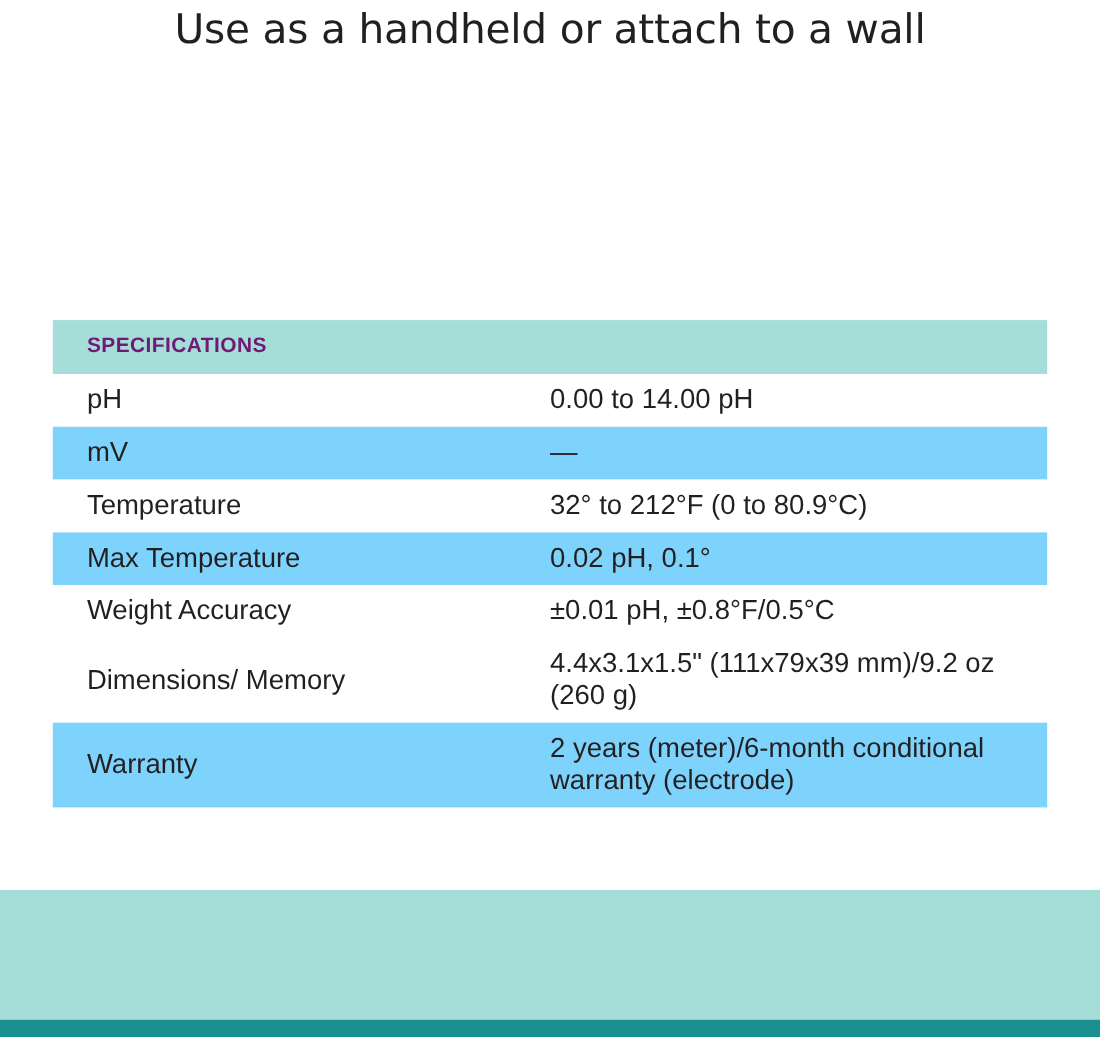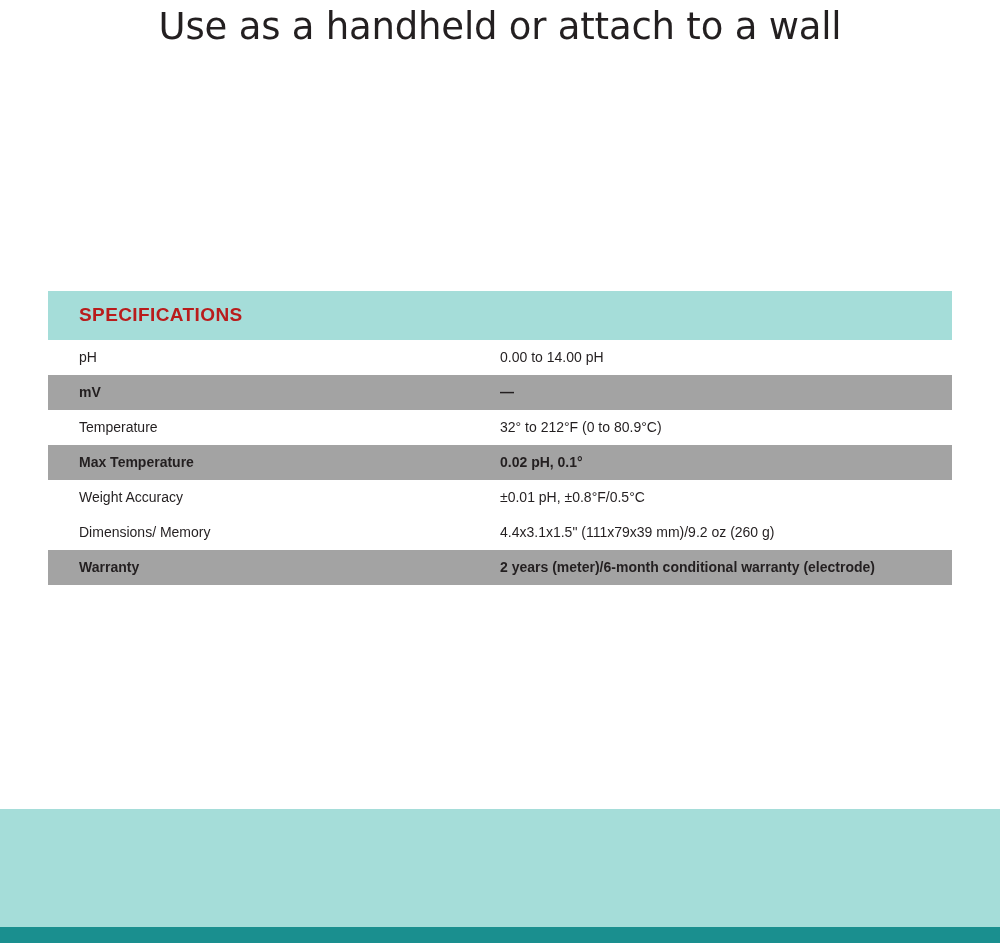--- a/index.html
+++ b/index.html
@@ -43,30 +43,29 @@
     width: 904px;
     border-collapse: collapse;
     table-layout: fixed;
   }
   .spec-table th.spec-header {
     background: #a5ddd9;
     text-align: left;
     font-size: 19px;
     font-weight: bold;
     letter-spacing: 0.4px;
-    color: #b91c1c;
+    color: #701a75;
     padding: 13px 0 14px 31px;
     height: 20px;
   }
   .spec-table tr.alt td {
-    background: #a3a3a3;
-    font-weight: bold;
+    background: #7dd3fc;
   }
   .spec-table td {
-    font-size: 14px;
+    font-size: 25px;
     color: #231f20;
     padding: 9px 0 10px 0;
     vertical-align: middle;
     background: #ffffff;
   }
   .spec-table td.label {
     padding-left: 31px;
     width: 254px;
   }
   .spec-table td.value {

